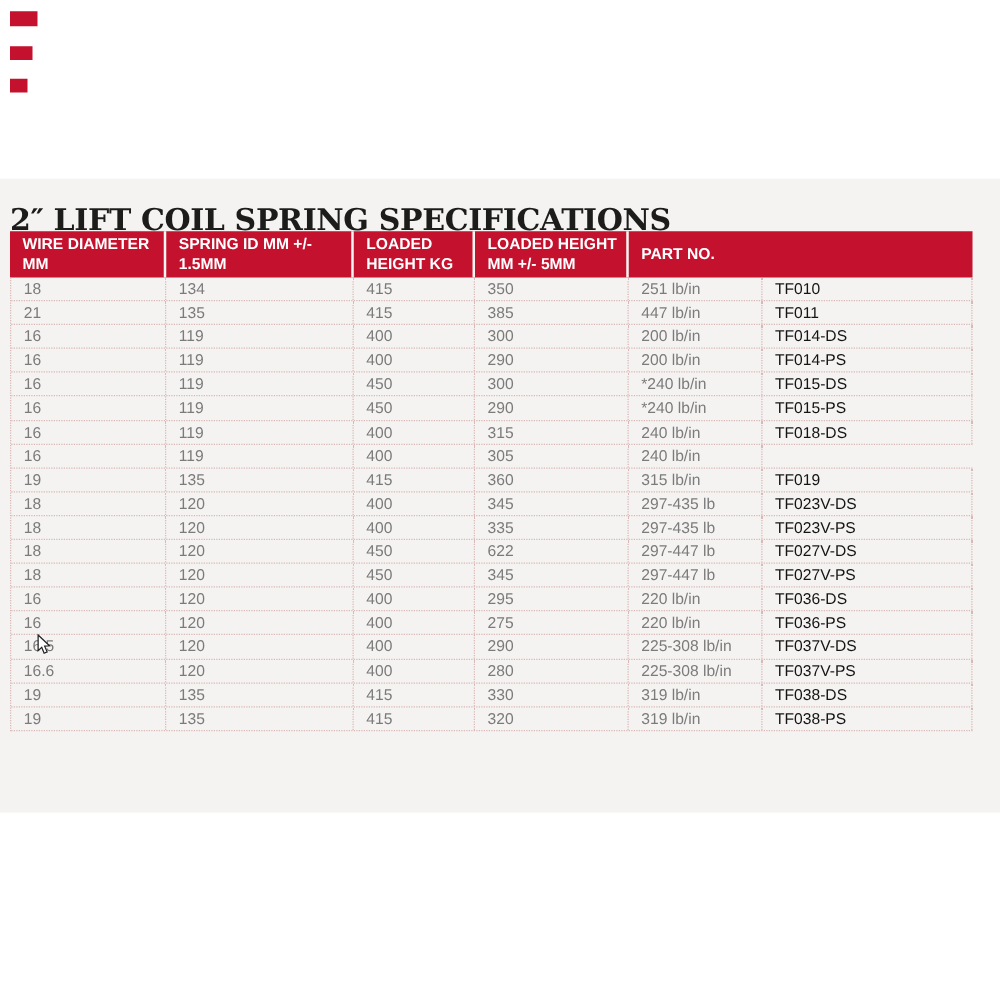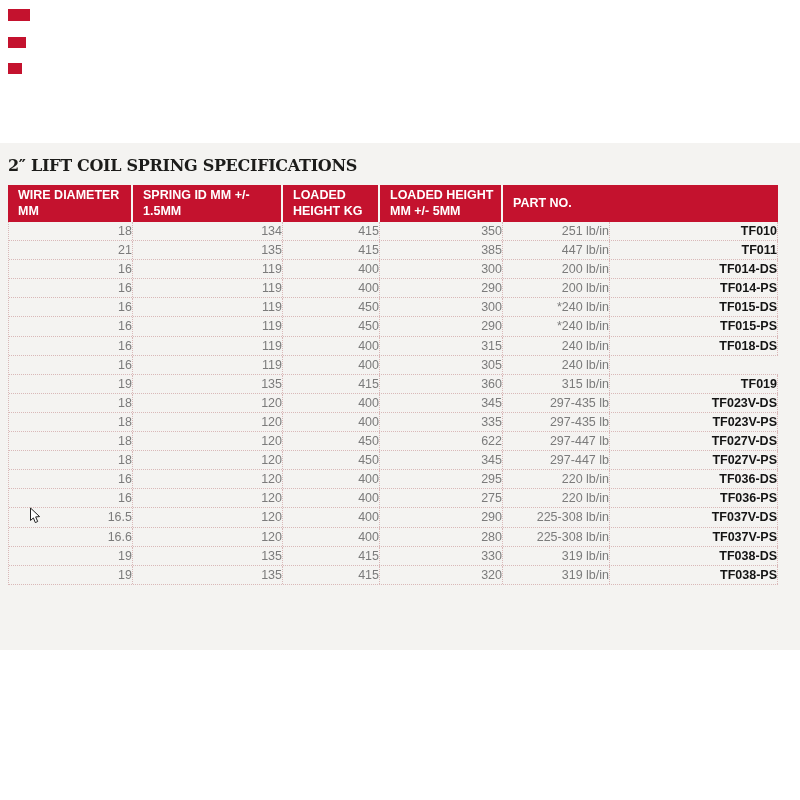--- a/index.html
+++ b/index.html
@@ -16,21 +16,21 @@
     background:var(--slide-bg, #f4f3f1);
   }
   .red-bar { position:absolute; left:8px; background:var(--accent-red, #c4122e); }
   .red-bar.b1 { top:9px;  width:22px; height:12px; }
   .red-bar.b2 { top:37px; width:18px; height:11px; }
   .red-bar.b3 { top:63px; width:14px; height:11px; }
 
   .page-title {
     position:absolute; left:8px; top:145px;
     font-family:"DejaVu Serif", serif;
-    font-weight:bold; font-size:16px;
+    font-weight:bold; font-size:24px;
     letter-spacing:-0.3px;
     color:#1c1c1a;
     white-space:nowrap;
   }
 
   .spec-table { position:absolute; left:8px; top:185px; width:770px; }
 
   .thead {
     display:grid;
     grid-template-columns:125px 150px 97px 123px 107px 168px;
@@ -49,33 +49,32 @@
   }
   .th:last-child { border-right:none; }
 
   .tbody { border-left:1px dotted var(--grid-dotted, #d8b6b6); }
   .tr {
     display:grid;
     grid-template-columns:124px 150px 97px 123px 107px 168px;
     height:19.1px;
     border-bottom:1px dotted var(--grid-dotted, #d8b6b6);
     box-sizing:border-box;
-    text-align:right;
   }
   .td {
     font-size:12.5px;
     color:var(--body-text, #7b7b7b);
     line-height:18px;
     padding-left:10px;
     border-right:1px dotted var(--grid-dotted, #d8b6b6);
     box-sizing:border-box;
     overflow:hidden;
     white-space:nowrap;
   }
-  .td.part { font-weight:bold; color:var(--part-text, #141414); }
+  .td.part { font-weight:normal; color:var(--part-text, #141414); }
 
   .mouse-cursor {
     position:absolute; left:29px; top:507px;
     width:12px; height:18px;
     pointer-events:none;
   }
 </style>
 </head>
 <body>
 

